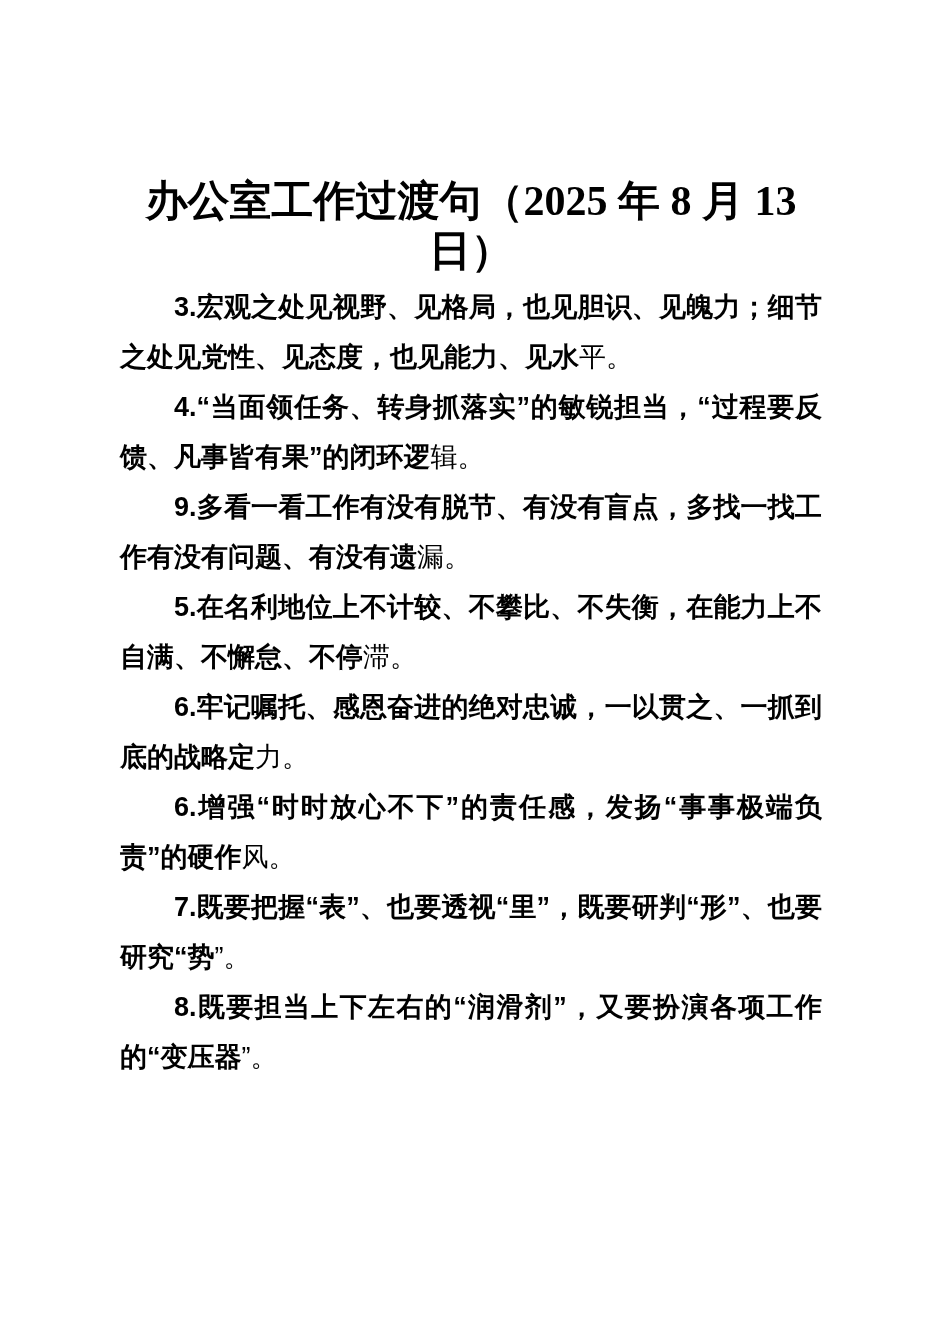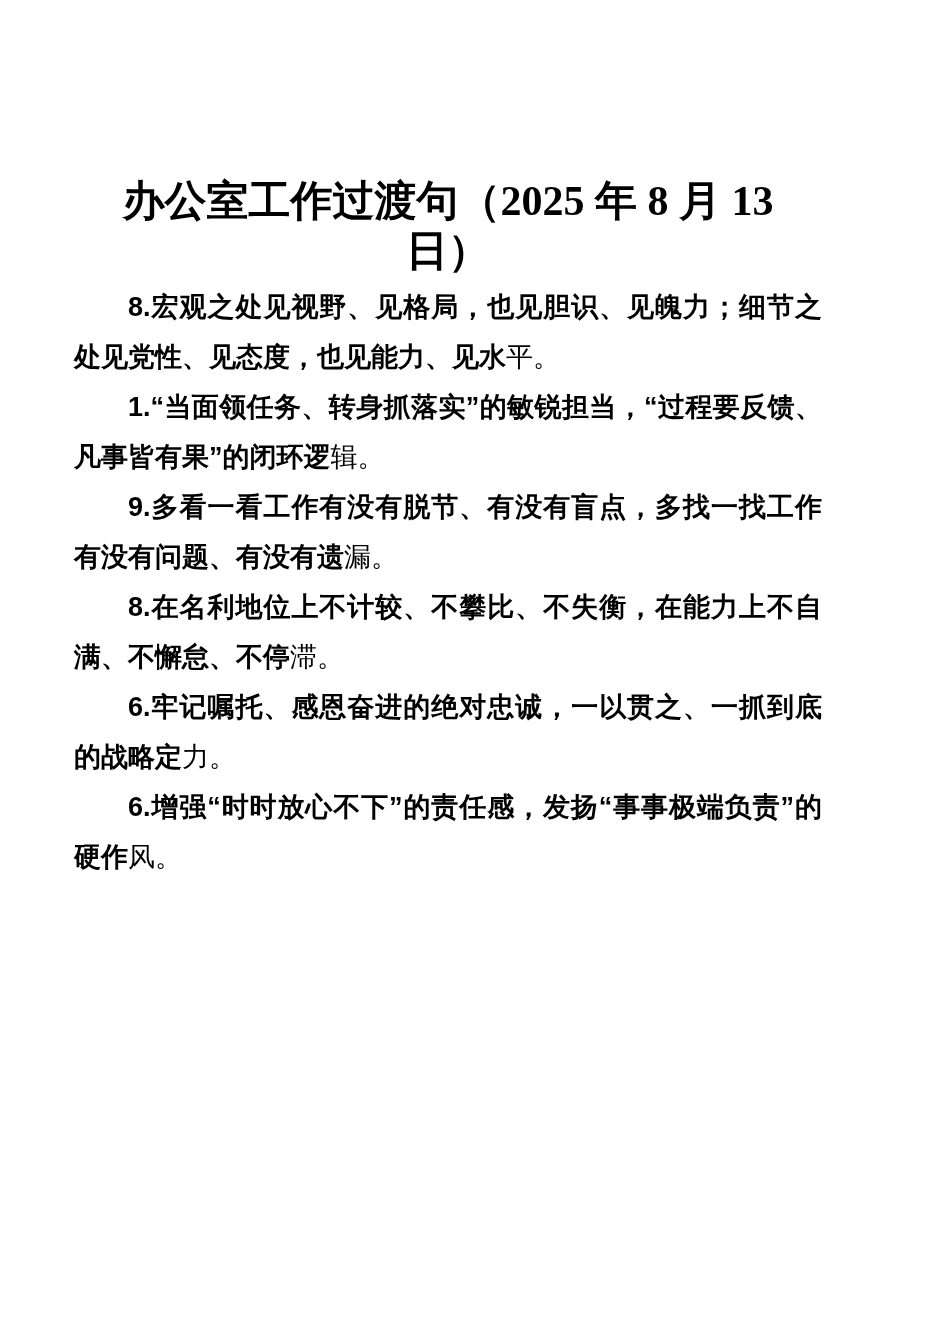--- a/index.html
+++ b/index.html
@@ -9,21 +9,21 @@
   body {
     width: 950px;
     height: 1344px;
     background: #ffffff;
     overflow: hidden;
   }
   .page {
     box-sizing: border-box;
     width: 950px;
     height: 1344px;
-    padding: 176px 128px 0 74px;
+    padding: 176px 128px 0 120px;
     background: #ffffff;
     color: #000000;
   }
   .doc-title {
     font-family: "Liberation Serif", "DejaVu Serif", serif;
     font-weight: 700;
     font-size: 42px;
     line-height: 50px;
     text-align: center;
     color: #000000;
@@ -45,27 +45,29 @@
 </style>
 </head>
 <body>
 
 <div class="page">
   <h1 class="doc-title">
     <span>办公室工作过渡句（2025 年 8 月 13</span><br>
     <span>日）</span>
   </h1>
 
-  <p class="para"><span>8.宏观之处见视野、见格局，也见胆识、见魄力；细节之处见党性、见态度，也见能力、见水</span><span class="tail">平。</span></p>
+  <p class="para"><span>3.宏观之处见视野、见格局，也见胆识、见魄力；细节之处见党性、见态度，也见能力、见水</span><span class="tail">平。</span></p>
 
-  <p class="para"><span>1.“当面领任务、转身抓落实”的敏锐担当，“过程要反馈、凡事皆有果”的闭环逻</span><span class="tail">辑。</span></p>
+  <p class="para"><span>4.“当面领任务、转身抓落实”的敏锐担当，“过程要反馈、凡事皆有果”的闭环逻</span><span class="tail">辑。</span></p>
 
   <p class="para"><span>9.多看一看工作有没有脱节、有没有盲点，多找一找工作有没有问题、有没有遗</span><span class="tail">漏。</span></p>
 
-  <p class="para"><span>8.在名利地位上不计较、不攀比、不失衡，在能力上不自满、不懈怠、不停</span><span class="tail">滞。</span></p>
+  <p class="para"><span>5.在名利地位上不计较、不攀比、不失衡，在能力上不自满、不懈怠、不停</span><span class="tail">滞。</span></p>
 
   <p class="para"><span>6.牢记嘱托、感恩奋进的绝对忠诚，一以贯之、一抓到底的战略定</span><span class="tail">力。</span></p>
 
   <p class="para"><span>6.增强“时时放心不下”的责任感，发扬“事事极端负责”的硬作</span><span class="tail">风。</span></p>
 
+  <p class="para"><span>7.既要把握“表”、也要透视“里”，既要研判“形”、也要研究“势</span><span class="tail">”。</span></p>
 
+  <p class="para"><span>8.既要担当上下左右的“润滑剂”，又要扮演各项工作的“变压器</span><span class="tail">”。</span></p>
 
 </div>
 
 </body></html>

